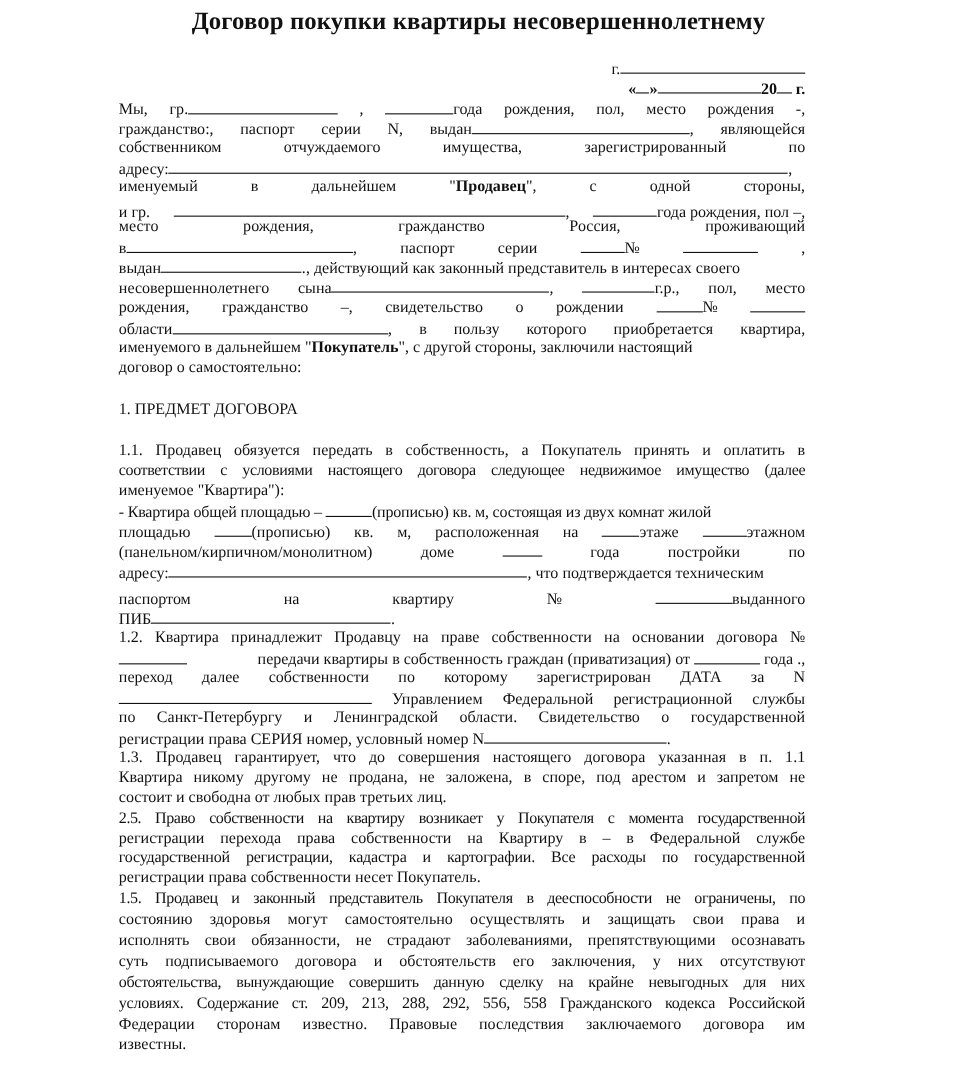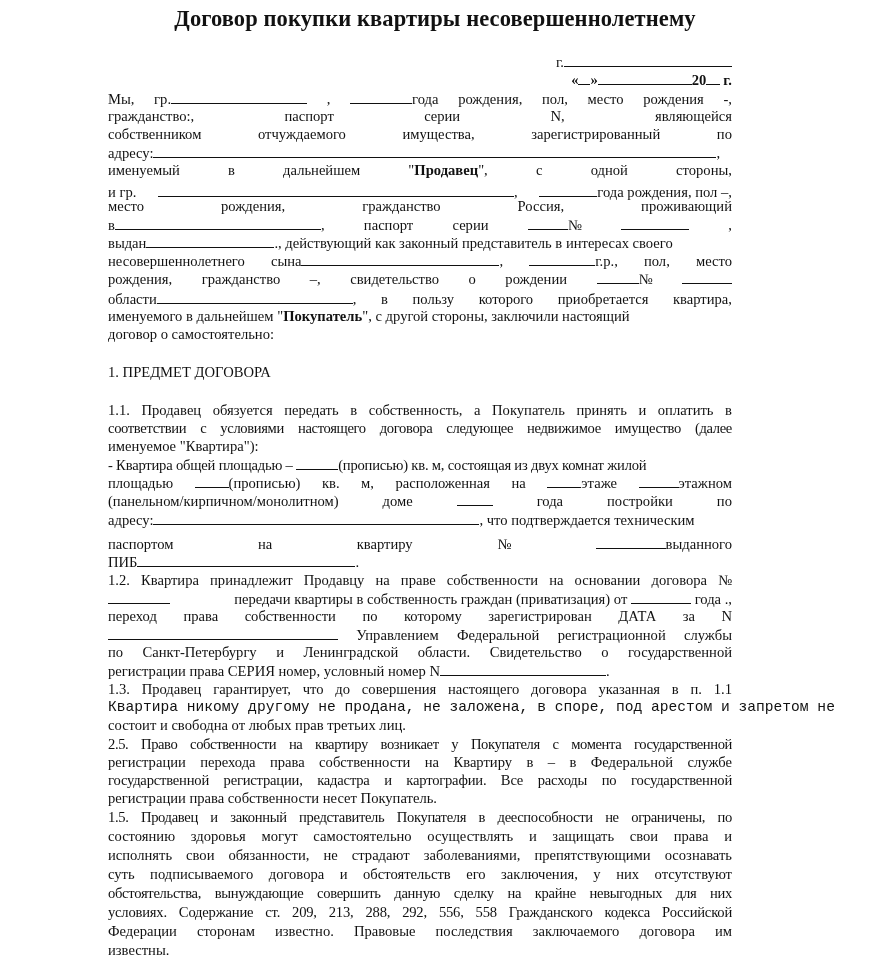--- a/index.html
+++ b/index.html
@@ -48,20 +48,21 @@
     <span>место</span>
     <span>рождения</span>
     <span>-,</span>
   </div>
 
   <div class="line" style="top:107px;">
     <span>гражданство:,</span>
     <span>паспорт</span>
     <span>серии</span>
     <span>N,</span>
+    <span><span>выдан</span><span class="u" style="width:198px;"></span><span>,</span></span>
     <span>являющейся</span>
   </div>
 
   <div class="line" style="top:125px;">
     <span>собственником</span>
     <span>отчуждаемого</span>
     <span>имущества,</span>
     <span>зарегистрированный</span>
     <span>по</span>
   </div>
@@ -201,21 +202,21 @@
       <span style="width:100%;text-align:justify;text-align-last:justify;">1.2. Квартира принадлежит Продавцу на праве собственности на основании договора №</span>
     </div>
 
   <div class="line" style="top:589px;">
     <span class="u" style="width:62px;"></span>
     <span><span>передачи квартиры в собственность граждан (приватизация) от</span> <span class="u" style="width:60px;"></span> <span>года .,</span></span>
   </div>
 
   <div class="line" style="top:607px;">
     <span>переход</span>
-    <span>права</span>
+    <span>далее</span>
     <span>собственности</span>
     <span>по</span>
     <span>которому</span>
     <span>зарегистрирован</span>
     <span>ДАТА</span>
     <span>за</span>
     <span>N</span>
   </div>
 
   <div class="line" style="top:625px;">
@@ -231,21 +232,21 @@
     </div>
 
   <div class="line left" style="top:661px;">
     <span><span>регистрации права СЕРИЯ номер, условный номер N</span><span class="u" style="width:166px;"></span><span>.</span></span>
   </div>
 
   <div class="line" style="top:680px;">
       <span style="width:100%;text-align:justify;text-align-last:justify;">1.3. Продавец гарантирует, что до совершения настоящего договора указанная в п. 1.1</span>
     </div>
   <div class="line" style="top:698px;">
-      <span style="width:100%;text-align:justify;text-align-last:justify;font-family:Liberation Mono, monospace;">Квартира никому другому не продана, не заложена, в споре, под арестом и запретом не</span>
+      <span style="width:100%;text-align:justify;text-align-last:justify;">Квартира никому другому не продана, не заложена, в споре, под арестом и запретом не</span>
     </div>
   <div class="line left" style="top:716px;">
       <span>состоит и свободна от любых прав третьих лиц.</span>
     </div>
 
   <div class="line" style="top:735px;">
       <span style="width:100%;text-align:justify;text-align-last:justify;letter-spacing:-0.4px;">2.5. Право собственности на квартиру возникает у Покупателя с момента государственной</span>
     </div>
   <div class="line" style="top:753px;">
       <span style="width:100%;text-align:justify;text-align-last:justify;">регистрации перехода права собственности на Квартиру в – в Федеральной службе</span>

